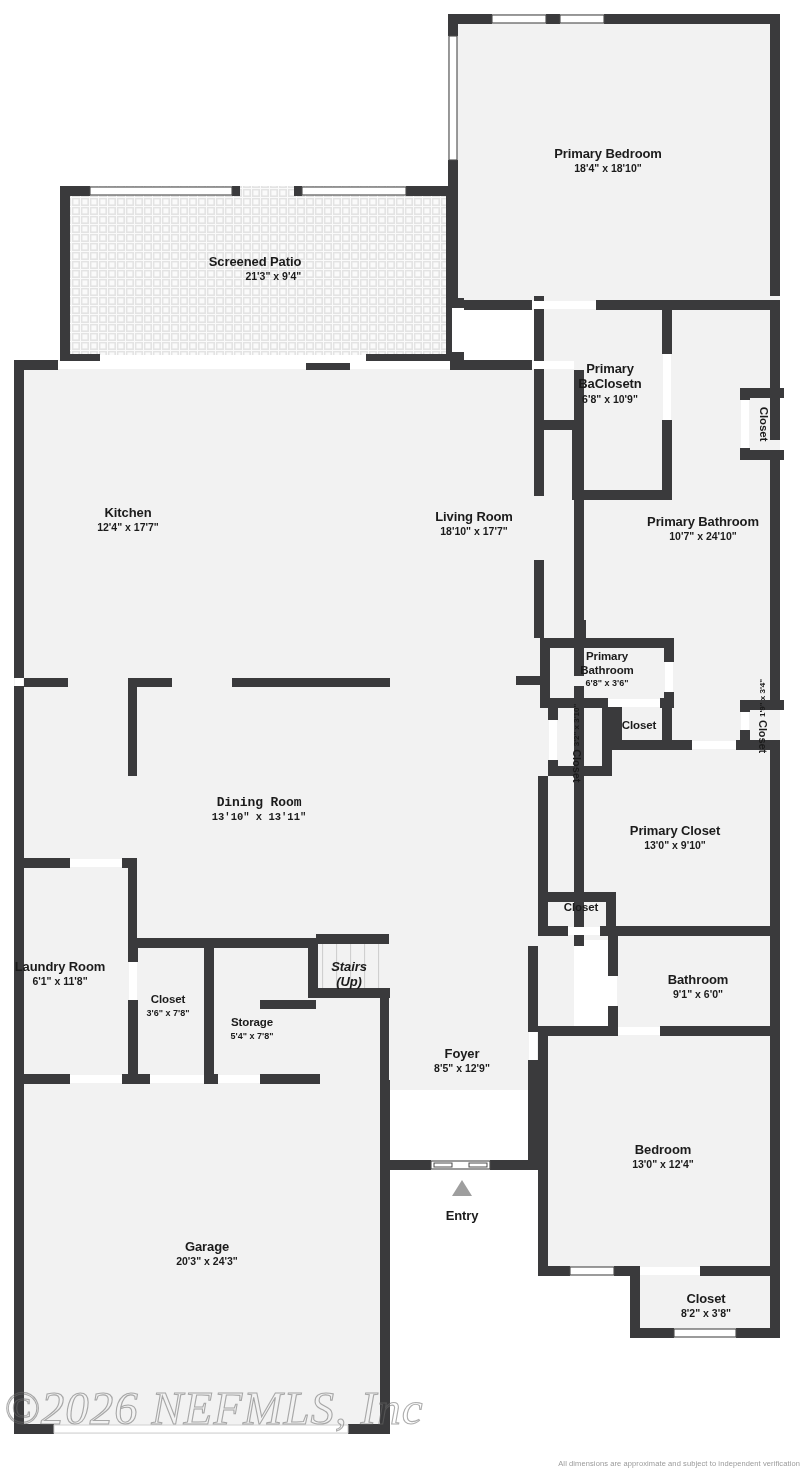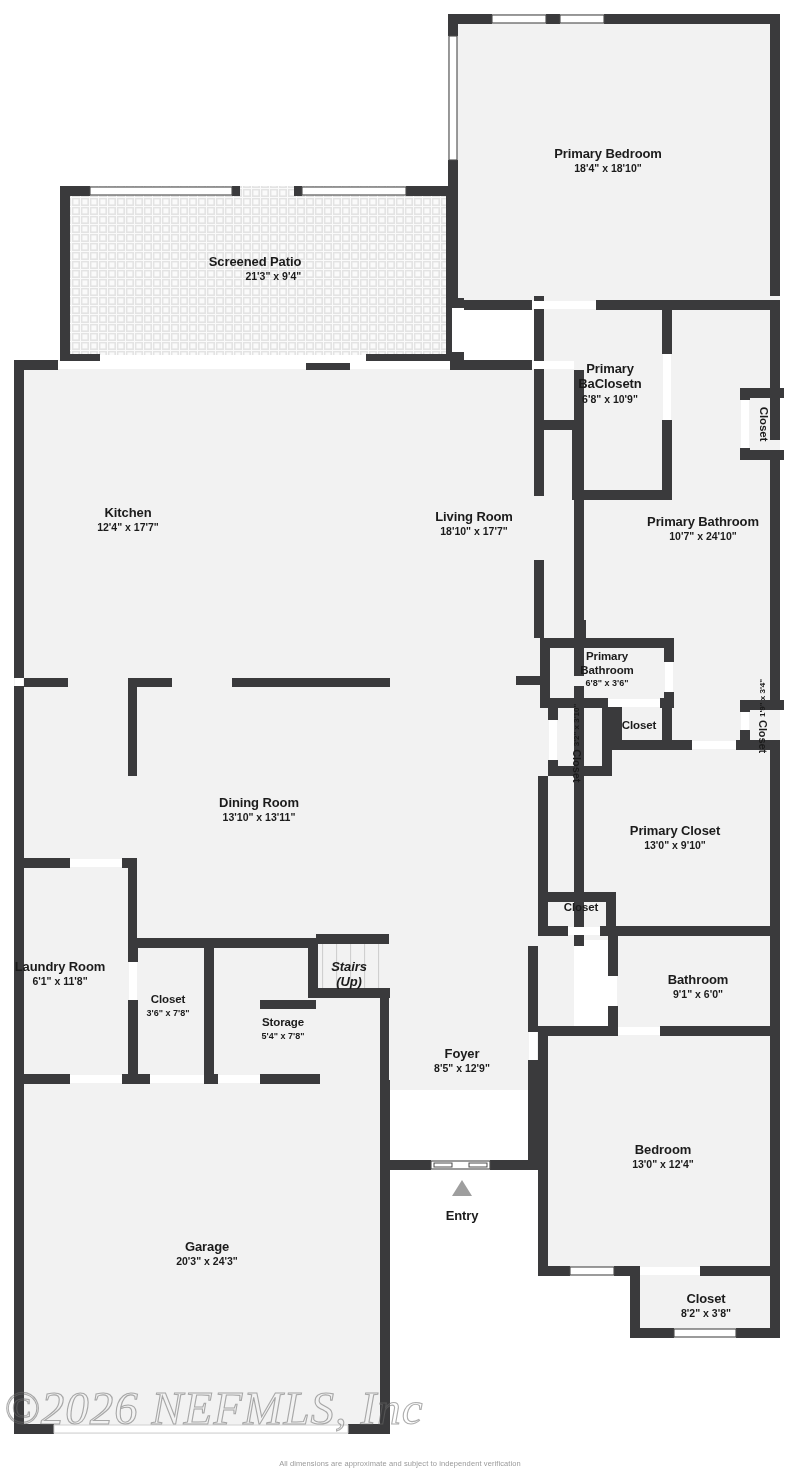--- a/index.html
+++ b/index.html
@@ -77,21 +77,21 @@
     -webkit-text-stroke: 1.1px rgba(105,105,105,0.55);
     white-space: nowrap;
     font-weight: normal;
     font-style: italic;
   }
   #footer-note {
     position: absolute;
     left: 0;
     top: 1459px;
     width: 800px;
-    text-align: center;
+    text-align: right;
     font-size: 7.5px;
     color: #9a9a9a;
     letter-spacing: 0.1px;
   }
   
 </style>
 </head>
 <body>
 
 <svg id="plan" viewBox="0 0 800 1477" xmlns="http://www.w3.org/2000/svg">
@@ -399,21 +399,21 @@
   </div>
 
   <div class="room-label vert tiny vert-stack" style="left:577px; top:743px;"><span style="white-space: nowrap;"><span class="dim" style="transform: rotate(180deg); margin-right: 3px; vertical-align: middle;">3'2" x 3'10"</span><span class="nm" style="vertical-align: middle;">Closet</span></span></div>
 
   <div class="room-label small" style="left:639px; top:726px;">
     <span class="nm">Closet</span>
   </div>
 
   <div class="room-label vert tiny vert-stack" style="left:763px; top:716px;"><span style="white-space: nowrap;"><span class="dim" style="transform: rotate(180deg); margin-right: 3px; vertical-align: middle;">1'9" x 3'4"</span><span class="nm" style="vertical-align: middle;">Closet</span></span></div>
 
-  <div class="room-label" style="left:259px; top:809px;">
+  <div class="room-label" style="left:259px; top:809px;font-family:Liberation Mono, monospace;">
     <span class="nm">Dining Room</span>
     <span class="dim">13'10" x 13'11"</span>
   </div>
 
   <div class="room-label" style="left:675px; top:837px;">
     <span class="nm">Primary Closet</span>
     <span class="dim">13'0" x 9'10"</span>
   </div>
 
   <div class="room-label small" style="left:581px; top:908px;">
@@ -433,21 +433,21 @@
   <div class="room-label" style="left:698px; top:986px;">
     <span class="nm">Bathroom</span>
     <span class="dim">9'1" x 6'0"</span>
   </div>
 
   <div class="room-label small" style="left:168px; top:1006px;">
     <span class="nm">Closet</span>
     <span class="dim">3'6" x 7'8"</span>
   </div>
 
-  <div class="room-label small" style="left:252px; top:1029px;margin-left:31px;">
+  <div class="room-label small" style="left:252px; top:1029px;">
     <span class="nm">Storage</span>
     <span class="dim">5'4" x 7'8"</span>
   </div>
 
   <div class="room-label" style="left:462px; top:1060px;">
     <span class="nm">Foyer</span>
     <span class="dim">8'5" x 12'9"</span>
   </div>
 
   <div class="room-label" style="left:663px; top:1156px;">

